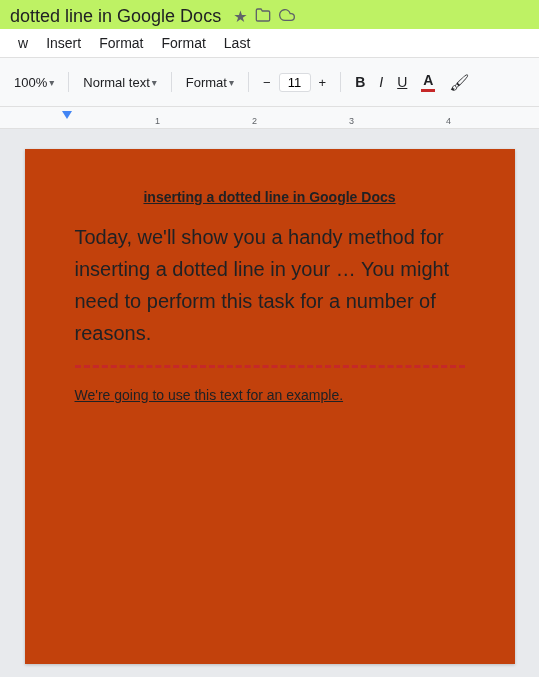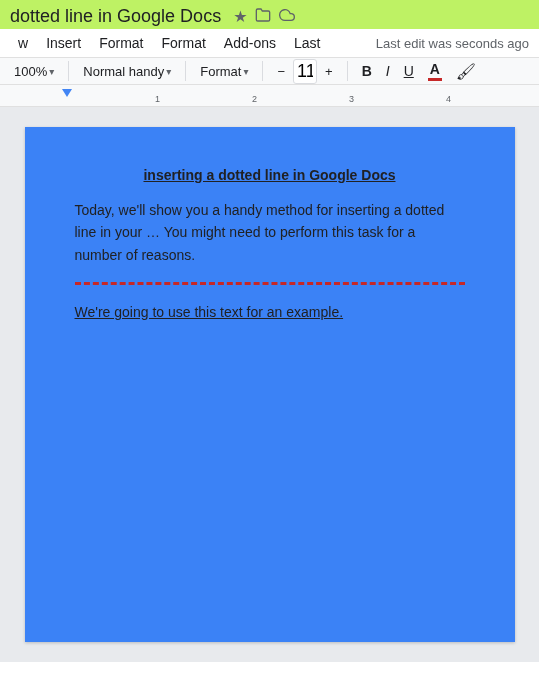--- a/index.html
+++ b/index.html
@@ -50,21 +50,21 @@
       margin-left: auto;
       color: #5f6368;
       font-size: 13px;
       white-space: nowrap;
     }
 
     
     #toolbar {
       display: flex;
       align-items: center;
-      padding: 0 8px;
+      padding: 11px 8px;
       background: #f8f9fa;
       border-top: 1px solid #e0e0e0;
       border-bottom: 1px solid #e0e0e0;
       gap: 4px;
       flex-wrap: nowrap;
       overflow: hidden;
     }
     .toolbar-group {
       display: flex;
       align-items: center;
@@ -92,25 +92,25 @@
     .dropdown-arrow {
       font-size: 10px;
       color: #5f6368;
     }
     .font-size-group {
       display: flex;
       align-items: center;
       gap: 2px;
     }
     .font-size-input {
-      width: 24px;
+      width: 32px;
       text-align: center;
       border: 1px solid #dadce0;
       border-radius: 3px;
-      font-size: 18px;
+      font-size: 13px;
       padding: 1px 3px;
     }
     .btn-bold { font-weight: bold; font-size: 14px; }
     .btn-italic { font-style: italic; font-size: 14px; }
     .btn-underline { text-decoration: underline; font-size: 14px; }
     .btn-color {
       display: flex;
       flex-direction: column;
       align-items: center;
     }
@@ -146,36 +146,36 @@
     
     #doc-area {
       background: #e8eaed;
       height: calc(677px - 34px - 28px - 38px - 22px);
       display: flex;
       justify-content: center;
       padding: 20px 0;
       overflow: hidden;
     }
     #doc-page {
-      background: #3b82f6;
+      background: #c2410c;
       width: 490px;
       min-height: 400px;
       padding: 40px 50px;
       box-shadow: 0 1px 3px rgba(0,0,0,0.2);
     }
     .doc-heading {
       text-align: center;
       font-weight: bold;
       text-decoration: underline;
       margin-bottom: 16px;
       font-size: 14px;
       color: #202124;
     }
     .doc-para {
-      font-size: 14px;
+      font-size: 20px;
       color: #202124;
       line-height: 1.6;
       margin-bottom: 16px;
     }
     .dotted-line {
       margin: 16px 0;
       border: none;
       border-top: 3px dashed #c62828;
       width: 100%;
     }
@@ -204,36 +204,34 @@
         </svg>
     </span>
   </div>
 </div>
 
 <div id="menu-bar">
   <span class="menu-item">w</span>
   <span class="menu-item">Insert</span>
   <span class="menu-item">Format</span>
   <span class="menu-item">Format</span>
-  <span class="menu-item">Add-ons</span>
   <span class="menu-item">Last</span>
-  <span class="last-edit">Last edit was seconds ago</span>
 </div>
 
 <div id="toolbar">
   <div class="toolbar-group">
     <button class="toolbar-btn">
       <span>100%</span>
       <span class="dropdown-arrow">▾</span>
     </button>
   </div>
   <div class="toolbar-separator"></div>
   <div class="toolbar-group">
     <button class="toolbar-btn">
-      <span>Normal handy</span>
+      <span>Normal text</span>
       <span class="dropdown-arrow">▾</span>
     </button>
   </div>
   <div class="toolbar-separator"></div>
   <div class="toolbar-group">
     <button class="toolbar-btn">
       <span>Format</span>
       <span class="dropdown-arrow">▾</span>
     </button>
   </div>

